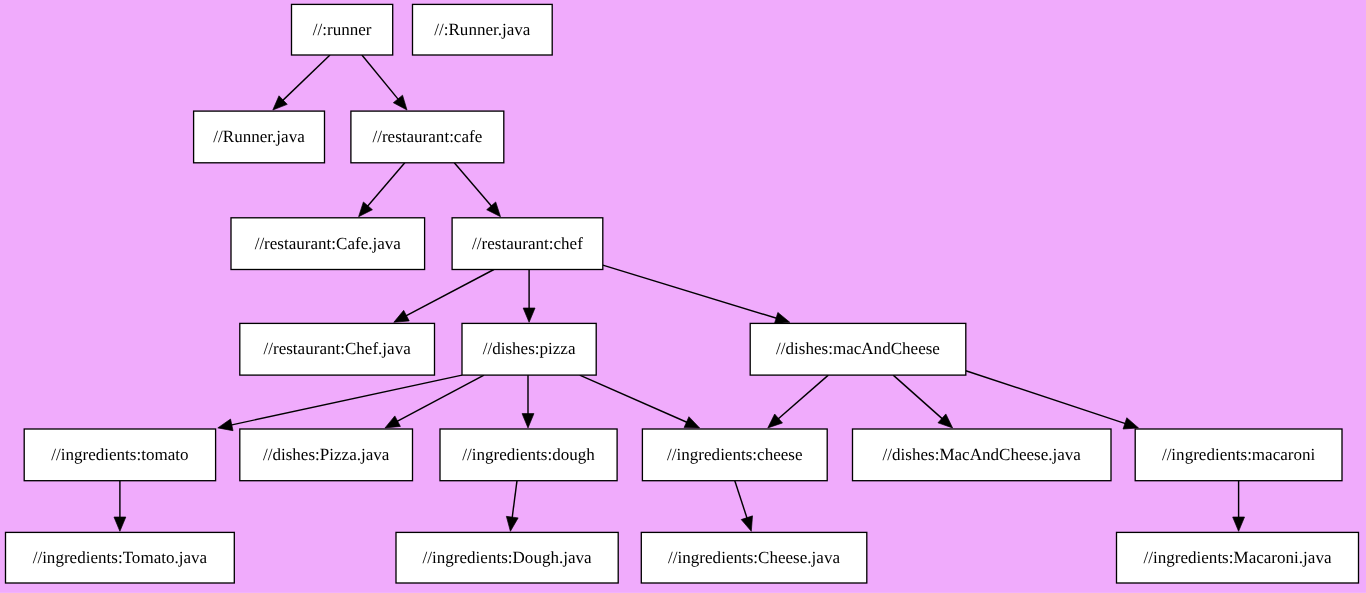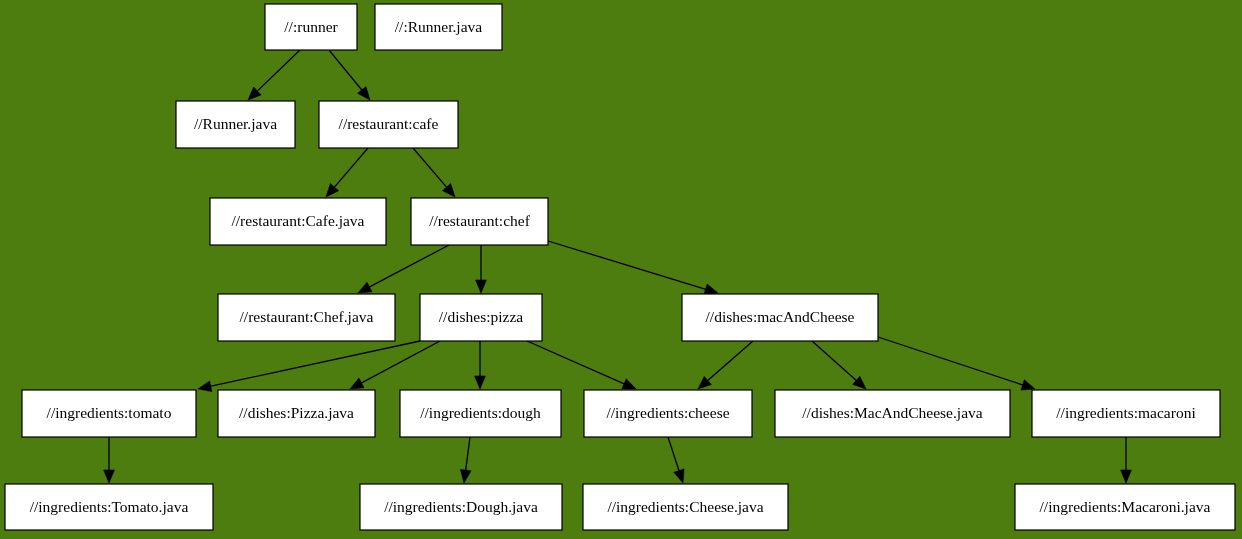--- a/index.html
+++ b/index.html
@@ -4,21 +4,21 @@
 <style>
   html, body {
     margin: 0;
     padding: 0;
     background: #ffffff;
   }
   #graph-canvas {
     position: relative;
     width: 1242px;
     height: 539px;
-    background: #4d7c0f;
+    background: #f0abfc;
     overflow: hidden;
   }
   #graph-svg {
     position: absolute;
     left: 0;
     top: 0;
     width: 1242px;
     height: 539px;
   }
   .graph-node-label {

